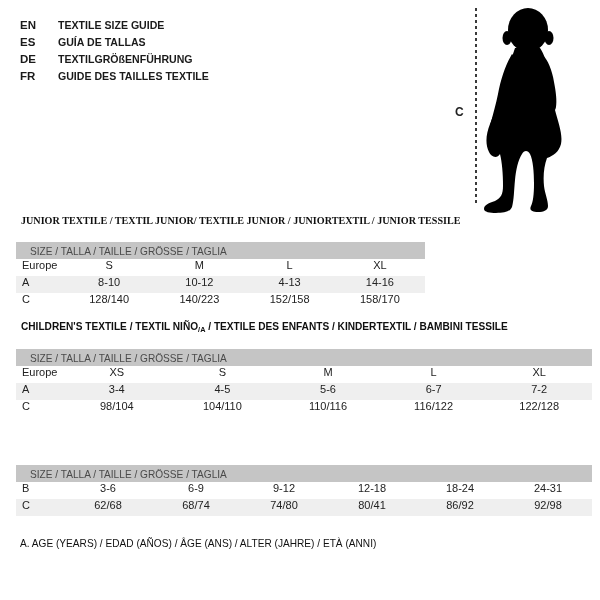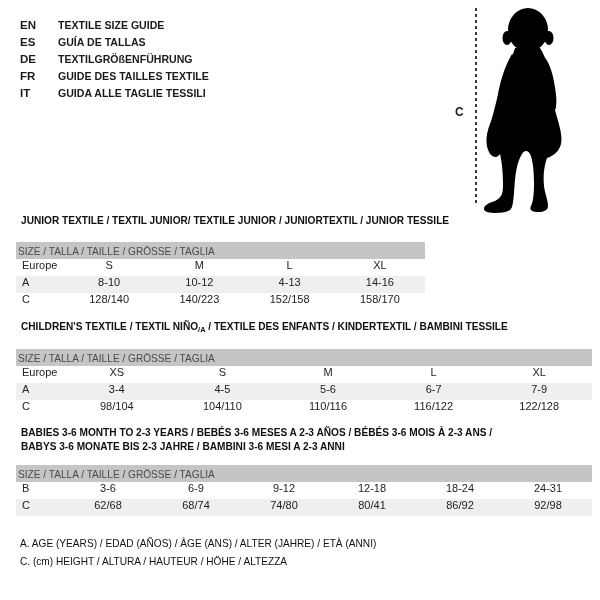--- a/index.html
+++ b/index.html
@@ -17,33 +17,33 @@
   
   .measure-line {
     position:absolute; left:475px; top:8px; width:2px; height:198px;
     background:repeating-linear-gradient(to bottom,#3a3a3a 0 3px, transparent 3px 6px);
   }
   .measure-c { position:absolute; left:455px; top:105px; font-weight:bold; font-size:12px; color:#222; }
   .baby-svg { position:absolute; left:476px; top:2px; }
 
   
   .title { position:absolute; left:21px; font-weight:bold; font-size:11px; color:#0f0f0f; white-space:nowrap; }
-  .title1 { top:214px; }
+  .title1 { top:214px;font-family:Liberation Serif, serif; }
   .title2 { top:320px; }
   .title3 { top:425px; line-height:14px; }
   .sub-a { font-size:8px; vertical-align:-2px; }
 
   
   .size-table { position:absolute; left:16px; }
   .t1 { top:242px; width:409px; }
   .t2 { top:349px; width:576px; }
   .t3 { top:465px; width:576px; }
   .size-bar {
     height:17px; background:#c5c5c5; color:#4a4a4a; font-size:11px;
-    display:flex; align-items:center; padding-left:2px; box-sizing:border-box;
+    display:flex; align-items:center; padding-left:14px; box-sizing:border-box;
   }
   .trow { height:17px; display:flex; align-items:flex-start; font-size:11px; color:#222; background:#fff; }
   .trow.alt { background:#efefef; }
   .tlabel { width:48px; flex:none; padding-left:6px; box-sizing:border-box; }
   .tcell { flex:1 1 0; text-align:center; }
 
   
   .footnotes { position:absolute; left:20px; top:534px; font-weight:normal; font-size:11px; line-height:18px; color:#111; }
 </style>
 </head>
@@ -60,24 +60,20 @@
       <span class="lang-code">ES</span>
       <span class="cond">GUÍA DE TALLAS</span>
     </div>
     <div class="lang-row">
       <span class="lang-code">DE</span>
       <span class="cond">TEXTILGRÖßENFÜHRUNG</span>
     </div>
     <div class="lang-row">
       <span class="lang-code">FR</span>
       <span class="cond">GUIDE DES TAILLES TEXTILE</span>
-    </div>
-    <div class="lang-row">
-      <span class="lang-code">IT</span>
-      <span class="cond">GUIDA ALLE TAGLIE TESSILI</span>
     </div>
   </div>
 
   <div class="measure-line"></div>
   <div class="measure-c">C</div>
   <svg class="baby-svg" width="106" height="212" viewBox="0 0 106 212" xmlns="http://www.w3.org/2000/svg">
     <g fill="#000000">
       <ellipse cx="52" cy="28" rx="20" ry="22"></ellipse>
       <ellipse cx="31" cy="36" rx="4.5" ry="7"></ellipse>
       <ellipse cx="73" cy="36" rx="4.5" ry="7"></ellipse>
@@ -140,36 +136,32 @@
       <span class="tcell">M</span>
       <span class="tcell">L</span>
       <span class="tcell">XL</span>
     </div>
     <div class="trow alt">
       <span class="tlabel">A</span>
       <span class="tcell">3-4</span>
       <span class="tcell">4-5</span>
       <span class="tcell">5-6</span>
       <span class="tcell">6-7</span>
-      <span class="tcell">7-9</span>
+      <span class="tcell">7-2</span>
     </div>
     <div class="trow">
       <span class="tlabel">C</span>
       <span class="tcell">98/104</span>
       <span class="tcell">104/110</span>
       <span class="tcell">110/116</span>
       <span class="tcell">116/122</span>
       <span class="tcell">122/128</span>
     </div>
   </div>
 
-  <div class="title title3">
-    <div><span class="cond">BABIES 3-6 MONTH TO 2-3 YEARS / BEBÉS 3-6 MESES A 2-3 AÑOS / BÉBÉS 3-6 MOIS À 2-3 ANS /</span></div>
-    <div><span class="cond">BABYS 3-6 MONATE BIS 2-3 JAHRE / BAMBINI 3-6 MESI A 2-3 ANNI</span></div>
-  </div>
   <div class="size-table t3">
     <div class="size-bar">
       <span class="cond">SIZE / TALLA / TAILLE / GRÖSSE / TAGLIA</span>
     </div>
     <div class="trow">
       <span class="tlabel">B</span>
       <span class="tcell">3-6</span>
       <span class="tcell">6-9</span>
       <span class="tcell">9-12</span>
       <span class="tcell">12-18</span>
@@ -182,16 +174,15 @@
       <span class="tcell">68/74</span>
       <span class="tcell">74/80</span>
       <span class="tcell">80/41</span>
       <span class="tcell">86/92</span>
       <span class="tcell">92/98</span>
     </div>
   </div>
 
   <div class="footnotes">
     <div><span class="cond">A. AGE (YEARS) / EDAD (AÑOS) / ÂGE (ANS) / ALTER (JAHRE) / ETÀ (ANNI)</span></div>
-    <div><span class="cond">C. (cm) HEIGHT / ALTURA / HAUTEUR / HÖHE / ALTEZZA</span></div>
   </div>
 
 </div>
 
 </body></html>

